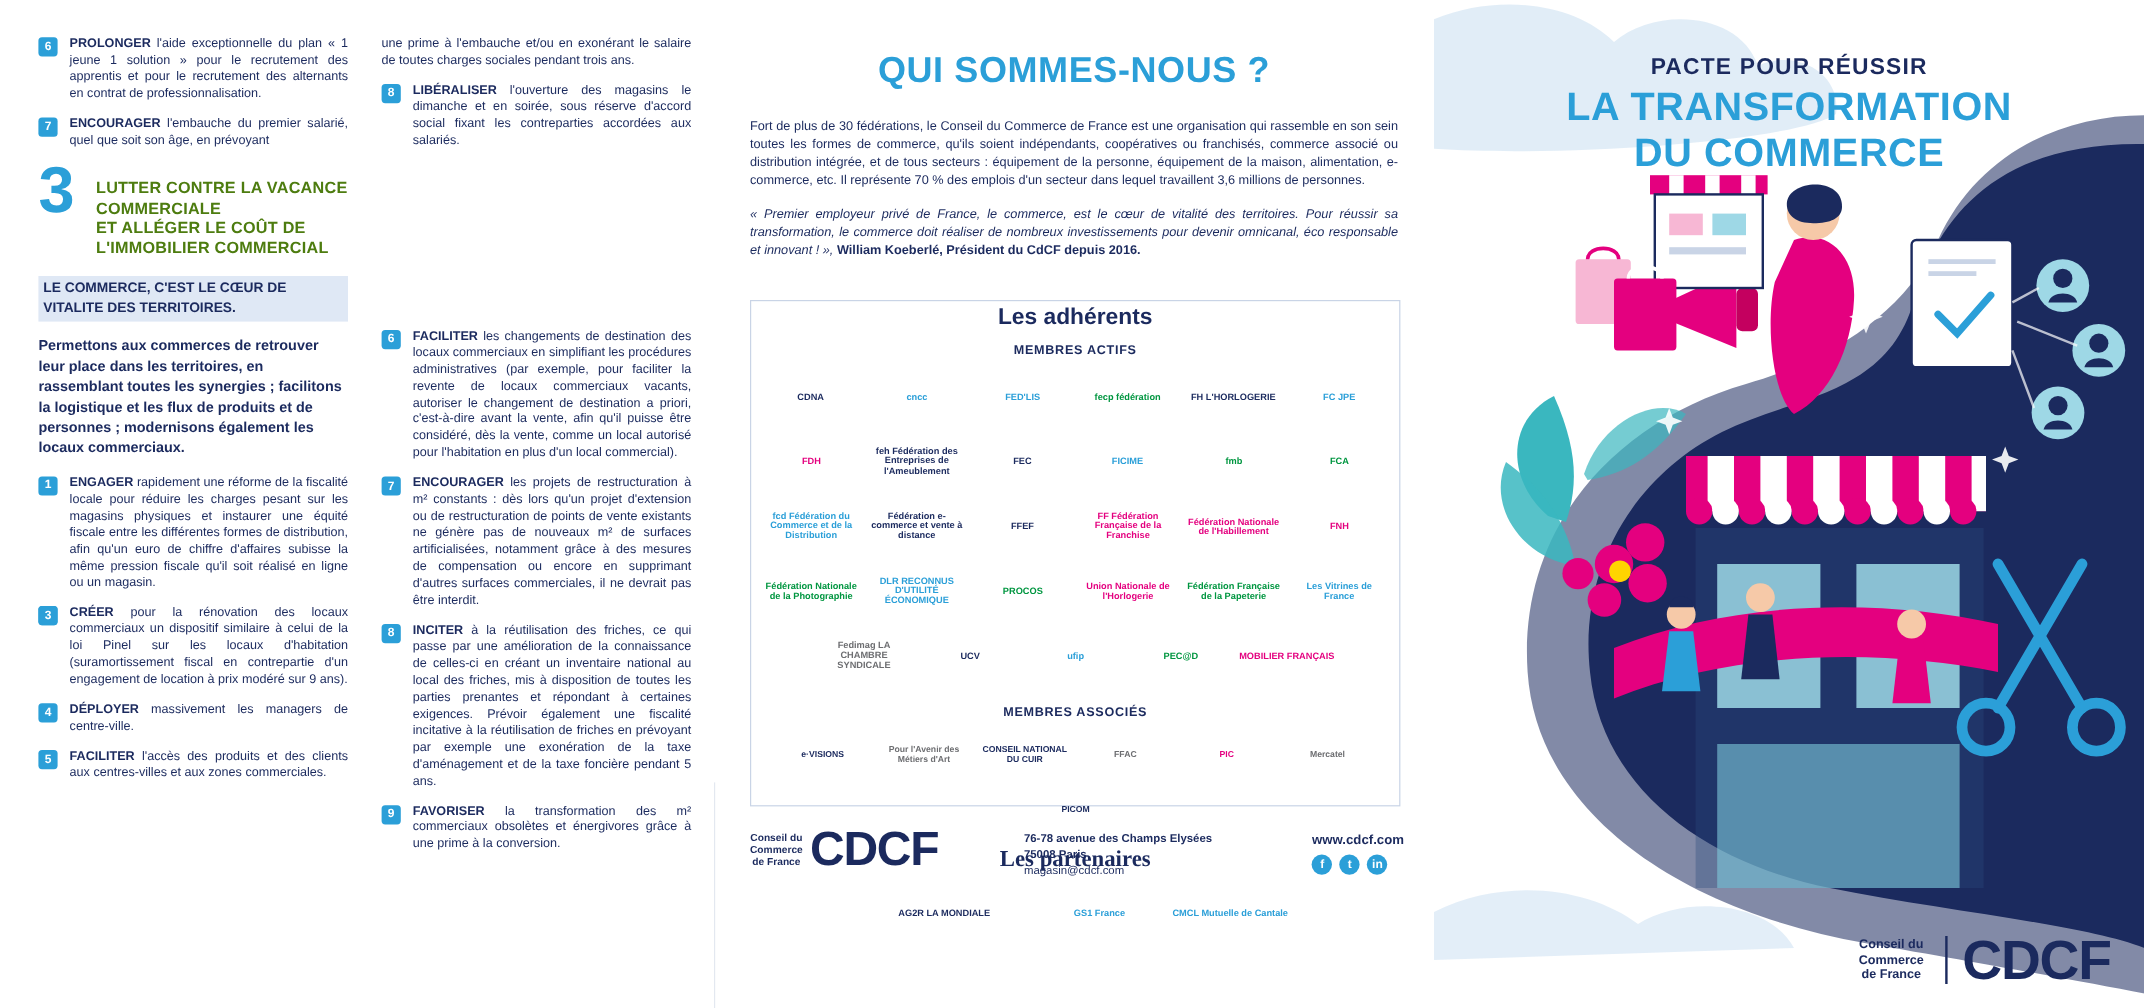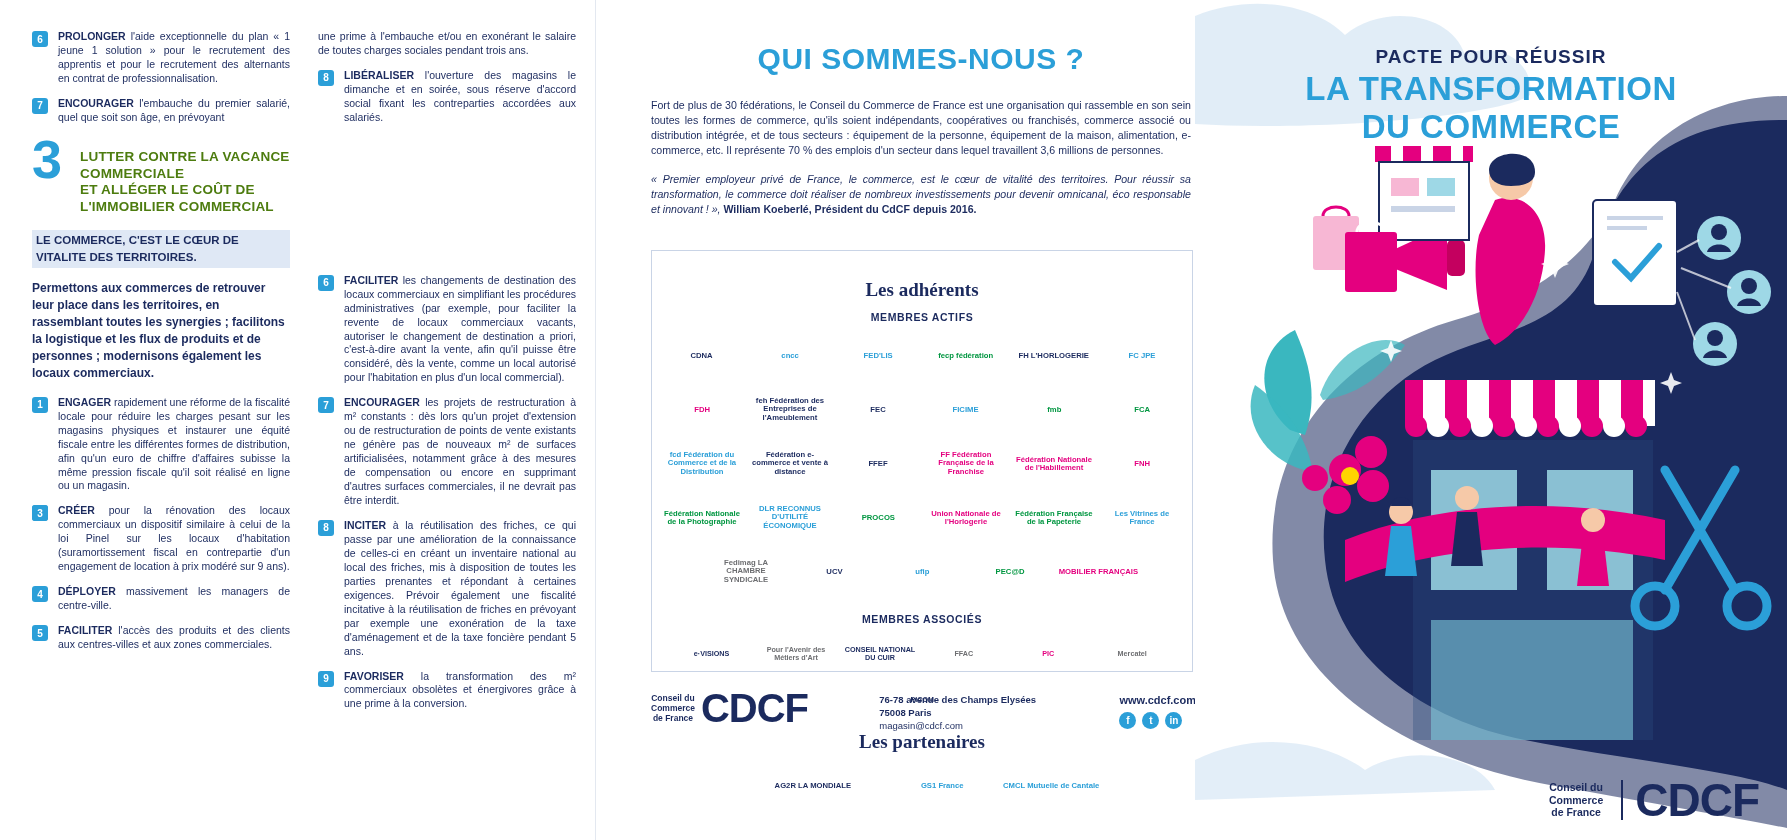--- a/index.html
+++ b/index.html
@@ -42,21 +42,21 @@
   .hl{
     display:inline-block;background:#dfe8f5;color:#1b2a5e;font-weight:bold;
     font-size:11.5px;line-height:1.45;padding:2px 4px;text-transform:uppercase;
   }
   .lead{
     font-size:12px;font-weight:bold;line-height:1.42;color:#1b2a5e;margin-top:12px;
   }
 
   
   .mid{
-    position:absolute;left:621px;top:0;width:600px;height:652px;
+    position:absolute;left:595px;top:0;width:600px;height:652px;
     background:#ffffff;
   }
   .qui{
     text-align:center;font-size:30px;font-weight:bold;color:#2b9fd8;
     letter-spacing:.5px;margin-top:42px;
   }
   .midtxt{
     margin:22px 30px 0 30px;font-size:10.6px;line-height:1.42;text-align:justify;
     color:#1b2a5e;
   }
@@ -65,21 +65,21 @@
     color:#1b2a5e;font-style:italic;
   }
   .midquote b{font-style:normal;}
 
   .memberbox{
     position:absolute;left:30px;top:250px;width:540px;height:420px;
     border:1px solid #c9d4e6;background:#fff;
   }
   .adh{
     text-align:center;font-size:19px;font-weight:bold;color:#1b2a5e;
-    font-family:Liberation Serif, serif;margin-top:28px;
+    font-family:Liberation Sans, sans-serif;margin-top:3px;
   }
   .sub{
     text-align:center;font-size:10.5px;font-weight:bold;color:#1b2a5e;
     letter-spacing:.6px;margin-top:10px;
   }
   .logogrid{display:flex;flex-wrap:wrap;justify-content:center;align-items:center;margin-top:6px;}
   .logo{
     width:84px;height:50px;margin:2px 2px;display:flex;align-items:center;justify-content:center;
     text-align:center;font-size:8px;font-weight:bold;color:#1b2a5e;line-height:1.05;
     overflow:hidden;

